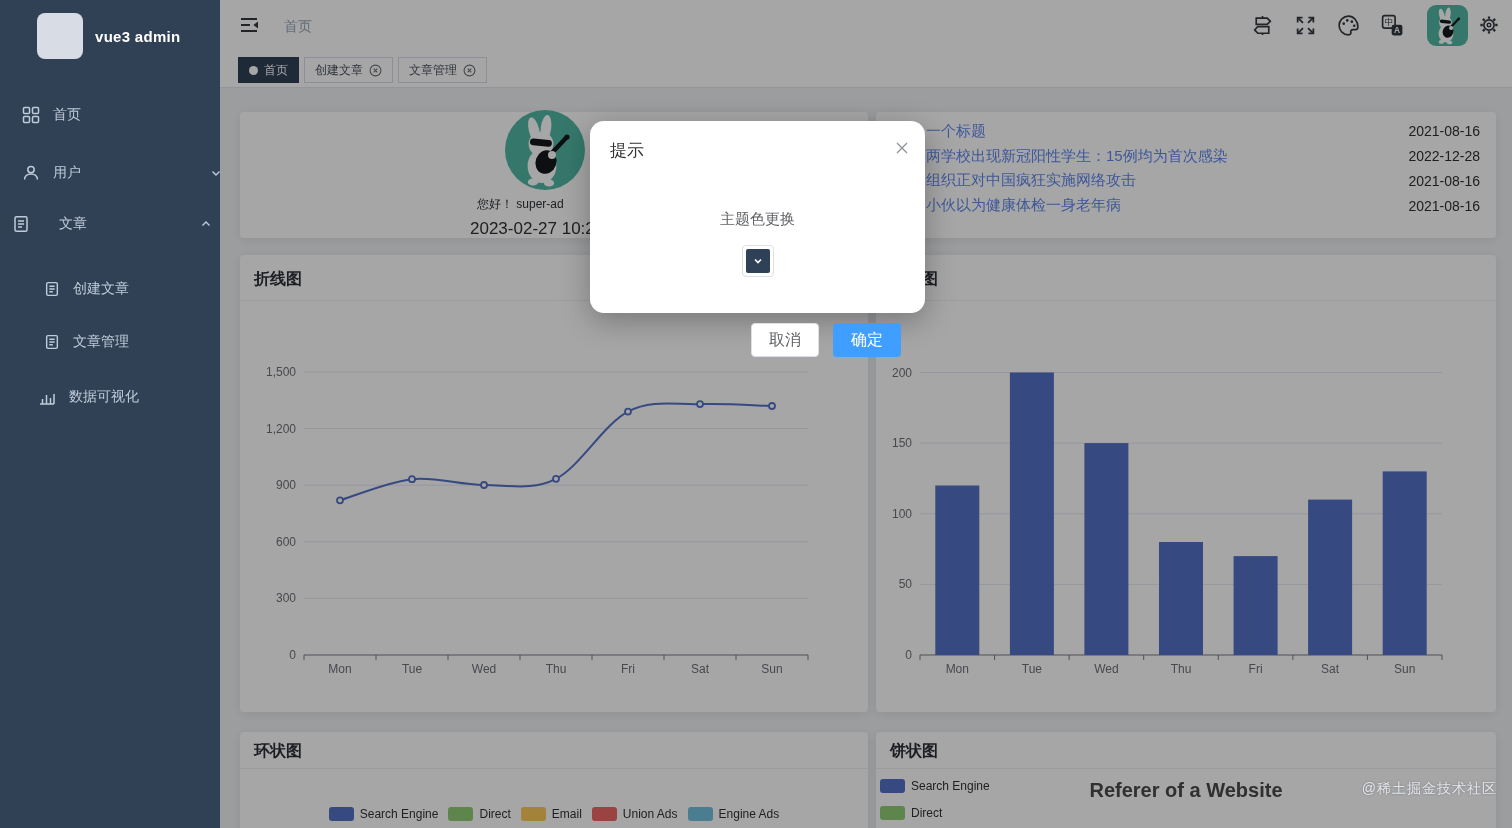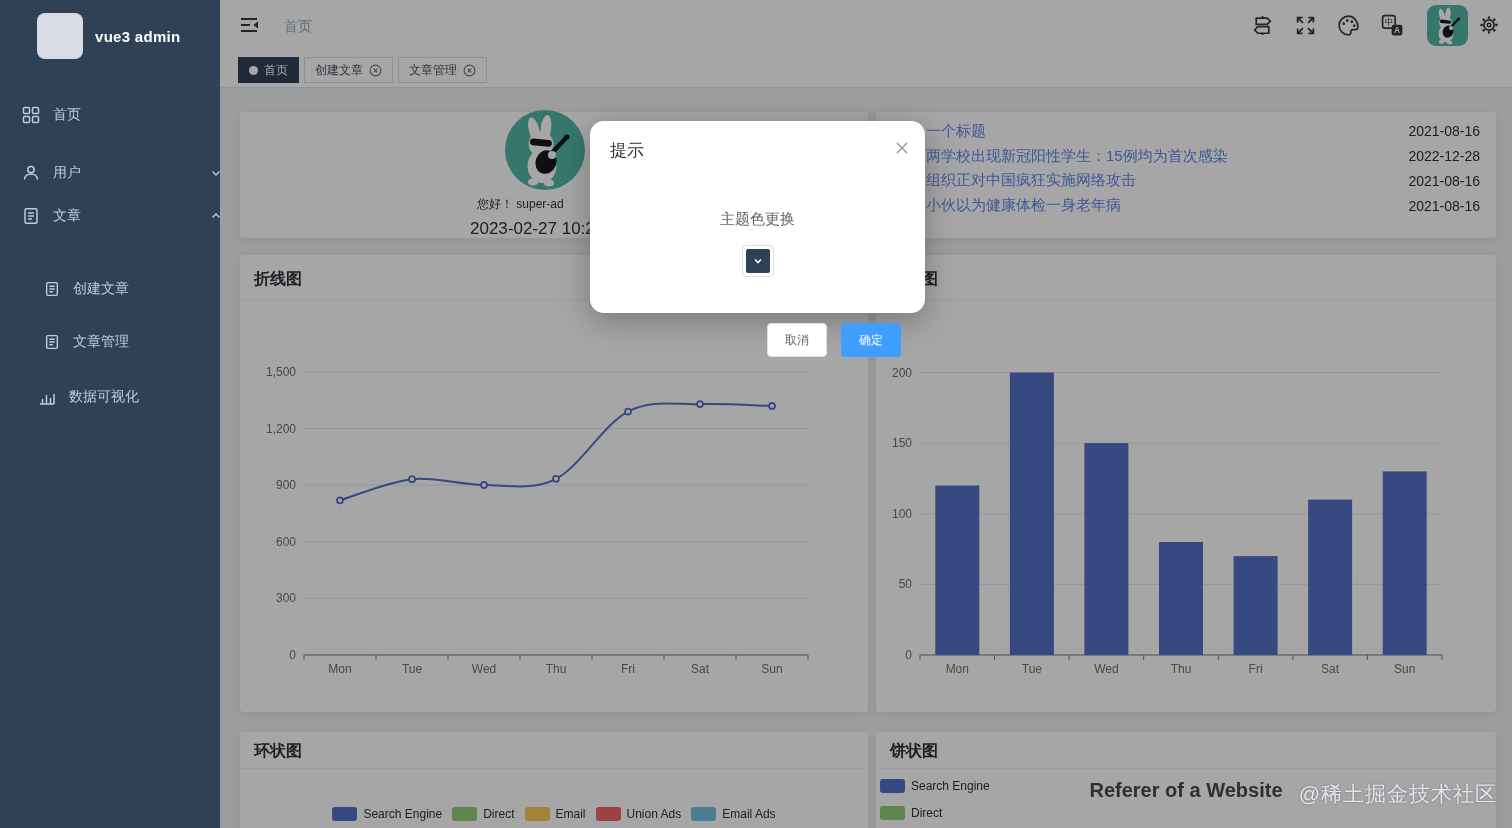--- a/index.html
+++ b/index.html
@@ -66,25 +66,25 @@
   .overlay{position:absolute;left:220px;top:0;width:1292px;height:828px;background:rgba(0,0,0,0.35);z-index:40;}
   .modal{position:absolute;left:590px;top:121px;width:335px;height:192px;background:#fff;border-radius:14px;
          box-shadow:0 8px 30px rgba(0,0,0,0.28);z-index:50;}
   .modal-title{position:absolute;left:20px;top:18px;font-size:17px;color:#303133;}
   .modal-close{position:absolute;right:16px;top:20px;cursor:pointer;display:flex;}
   .modal-msg{position:absolute;left:0;top:89px;width:100%;text-align:center;font-size:15px;color:#606266;}
   .color-picker{position:absolute;left:152px;top:124px;width:30px;height:30px;border:1px solid #dcdfe6;border-radius:4px;
                 display:flex;align-items:center;justify-content:center;cursor:pointer;background:#fff;}
   .color-inner{width:24px;height:24px;border-radius:2px;display:flex;align-items:center;justify-content:center;}
   .modal-footer{position:absolute;right:24px;top:202px;display:flex;gap:14px;}
-  .btn{height:32px;padding:0 17px;border-radius:4px;font-size:12px;display:flex;align-items:center;cursor:pointer;border:1px solid transparent;}
+  .btn{height:32px;padding:0 17px;border-radius:4px;font-size:16px;display:flex;align-items:center;cursor:pointer;border:1px solid transparent;}
   .btn-cancel{border-color:#dcdfe6;background:#fff;color:#606266;}
   .btn-confirm{background:#409eff;color:#fff;}
 
-  .watermark{position:absolute;right:15px;top:780px;font-size:21px;color:rgba(236,239,243,0.92);z-index:60;
+  .watermark{position:absolute;right:15px;top:780px;font-size:14px;color:rgba(236,239,243,0.92);z-index:60;
              letter-spacing:1px;text-shadow:0 0 2px rgba(90,95,105,0.75);font-weight:500;}
   svg{display:block;}
 </style>
 </head>
 <body>
 
 <div class="page">
 
   <aside class="sidebar">
     <div class="logo-box"></div>
@@ -108,21 +108,21 @@
               <path d="M2.6 15.5 C2.6 11.9 5.4 9.9 9 9.9 C12.6 9.9 15.4 11.9 15.4 15.5"></path>
             </svg>
           </span>
           <span>用户</span>
           <span class="mi-chevron">
             <svg width="12" height="12" viewBox="0 0 12 12" fill="none" stroke="currentColor" stroke-width="1.4">
               <path d="M2.5 4.5 L6 8 L9.5 4.5"></path>
             </svg>
           </span>
         </div>
-        <div class="menu-item" style="top: 188px; padding-left: 22px;">
+        <div class="menu-item" style="top: 196px; padding-left: 12px; gap: 16px;">
           <span class="mi-icon">
             <svg width="18" height="18" viewBox="0 0 18 18" fill="none" stroke="currentColor" stroke-width="1.5">
               <rect x="3" y="1.8" width="12" height="14.4" rx="1.5"></rect>
               <path d="M6 6 h6 M6 9 h6 M6 12 h4"></path>
             </svg>
           </span>
           <span>文章</span>
           <span class="mi-chevron">
             <svg width="12" height="12" viewBox="0 0 12 12" fill="none" stroke="currentColor" stroke-width="1.4">
               <path d="M2.5 7.5 L6 4 L9.5 7.5"></path>
@@ -393,21 +393,21 @@
         <div class="legend-item">
           <span class="legend-chip" style="background: rgb(250, 200, 88);"></span>
           <span>Email</span>
         </div>
         <div class="legend-item">
           <span class="legend-chip" style="background: rgb(238, 102, 102);"></span>
           <span>Union Ads</span>
         </div>
         <div class="legend-item">
           <span class="legend-chip" style="background: rgb(115, 192, 222);"></span>
-          <span>Email Ads</span>
+          <span>Engine Ads</span>
         </div>
       </div>
   </section>
 
   <section class="card" id="pie-card">
     <div class="card-header small">
       <div class="card-title">饼状图</div>
     </div>
     <div class="legend-col" id="pie-legend">
         <div class="legend-item">

